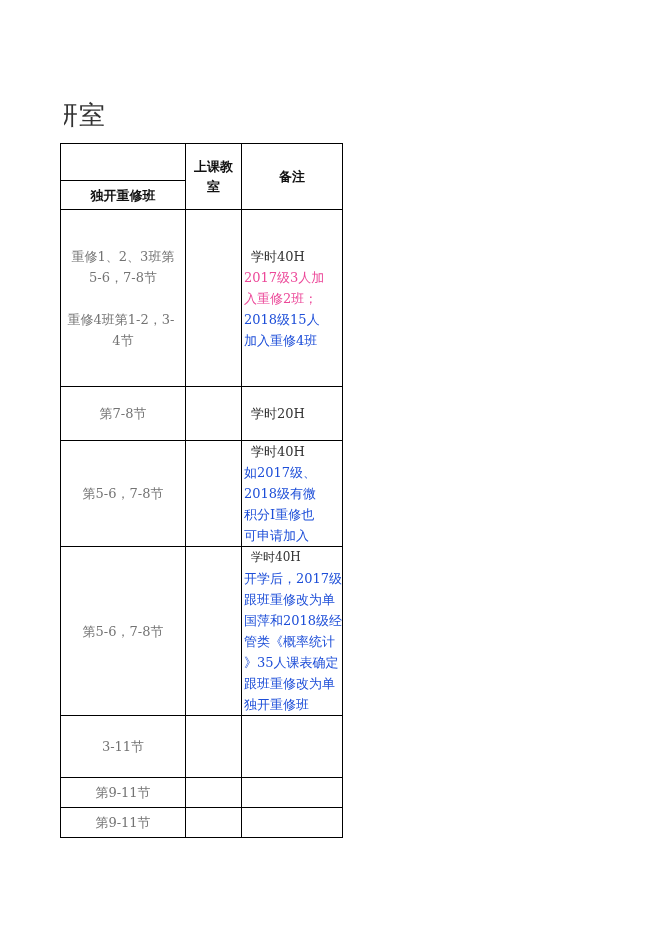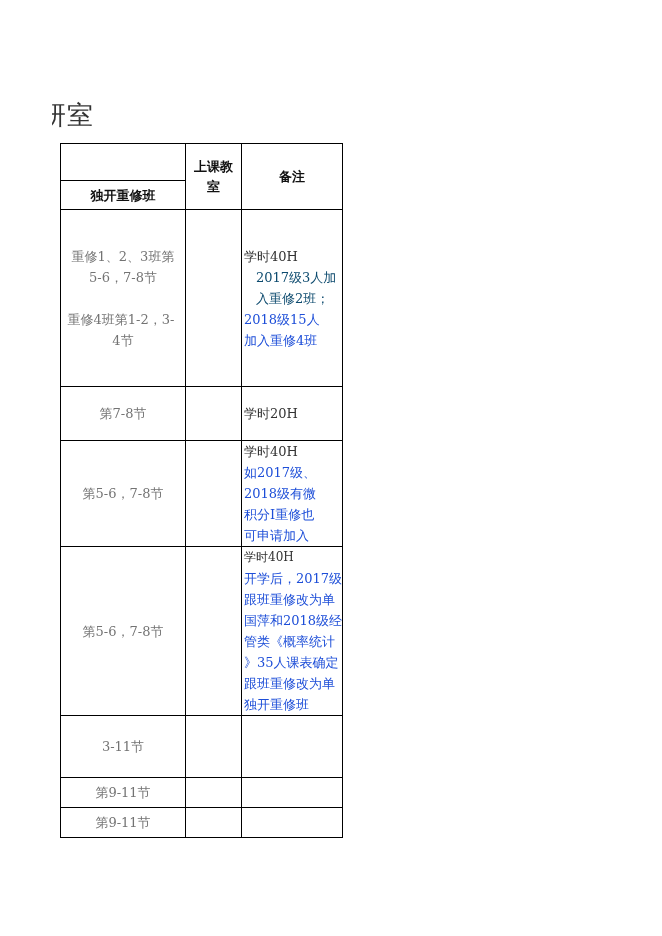--- a/index.html
+++ b/index.html
@@ -10,21 +10,21 @@
     body {
       width: 662px;
       height: 936px;
       position: relative;
       overflow: hidden;
       font-family: "DejaVu Serif", "Liberation Serif", serif;
       color: #222;
     }
     .title {
       position: absolute;
-      left: 52px;
+      left: 64px;
       top: 98px;
       font-size: 26px;
       color: #333;
       letter-spacing: 1px;
       font-family: "DejaVu Sans", "Liberation Sans", sans-serif;
       font-weight: 300;
       overflow: hidden;
       white-space: nowrap;
       width: 60px;
     }
@@ -56,22 +56,22 @@
       font-weight: bold;
       font-size: 13px;
       color: #111;
     }
     .note {
       text-align: left !important;
       padding-left: 2px !important;
       vertical-align: middle;
     }
     .note .line { display: block; white-space: nowrap; }
-    .black { color: #333; }
-    .blue { color: #0c4a6e; margin-left: 12px; }
+    .black { color: #333; margin-left: 7px; }
+    .blue { color: #ec4899; }
     .red { color: #1d4ed8; }
     .small { font-size: 11px; line-height: 16px; }
     .thick-top td { border-top: 2px solid #000; }
     .period { color: #737373; font-size: 13px; }
     .period .line { display: block; white-space: nowrap; }
   </style>
 </head>
 <body>
 
 <div class="title"><span>研室</span></div>

